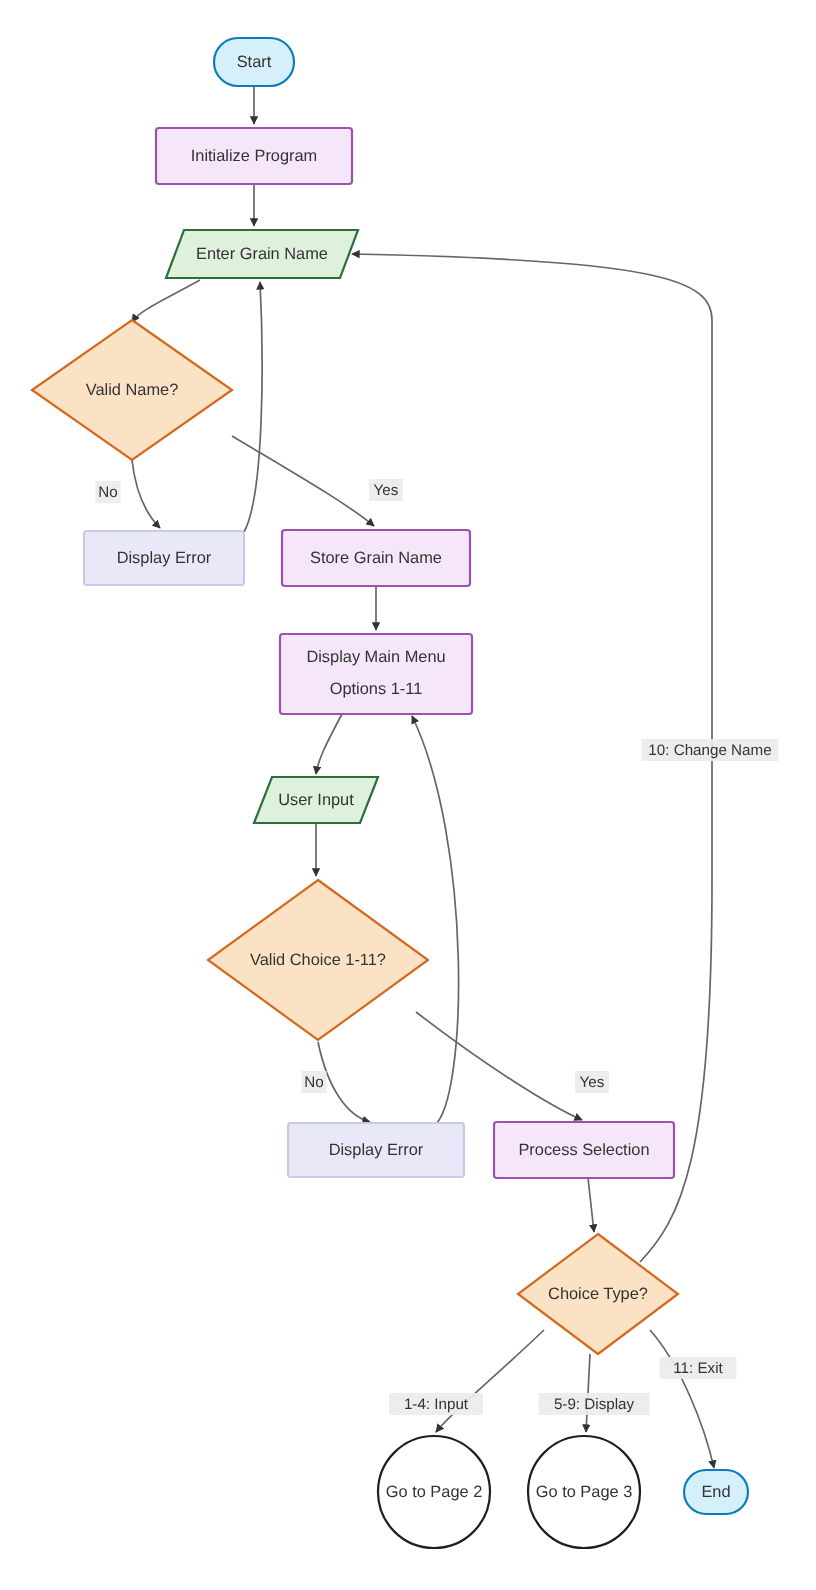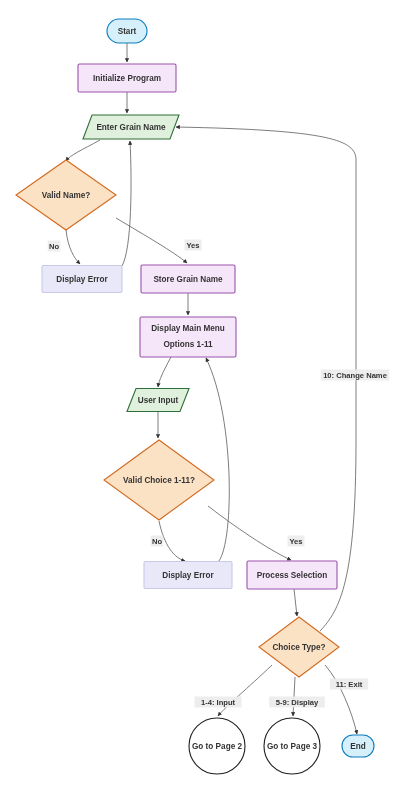--- a/index.html
+++ b/index.html
@@ -11,21 +11,20 @@
     width: 408px;
     height: 795px;
     font-family: "Liberation Sans", sans-serif;
     overflow: hidden;
   }
   #flowchart-root {
     position: relative;
     width: 408px;
     height: 795px;
     background: #ffffff;
-    font-weight: bold;
   }
   svg#chart-svg {
     display: block;
     width: 408px;
     height: 795px;
   }
   .node-label {
     font-family: "Liberation Sans", sans-serif;
     font-size: 8.2px;
     fill: #333333;

